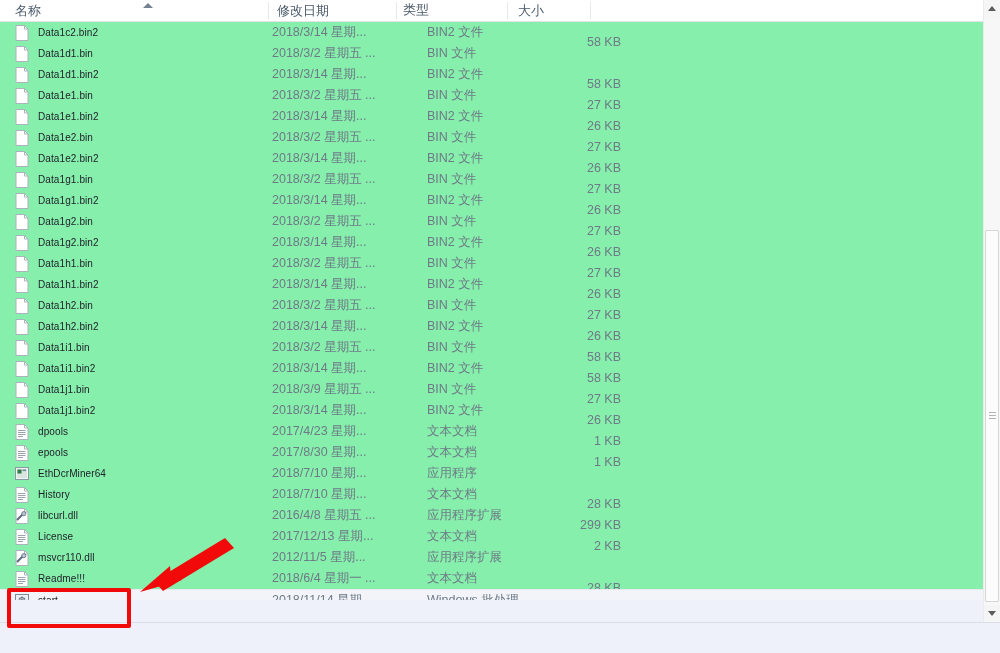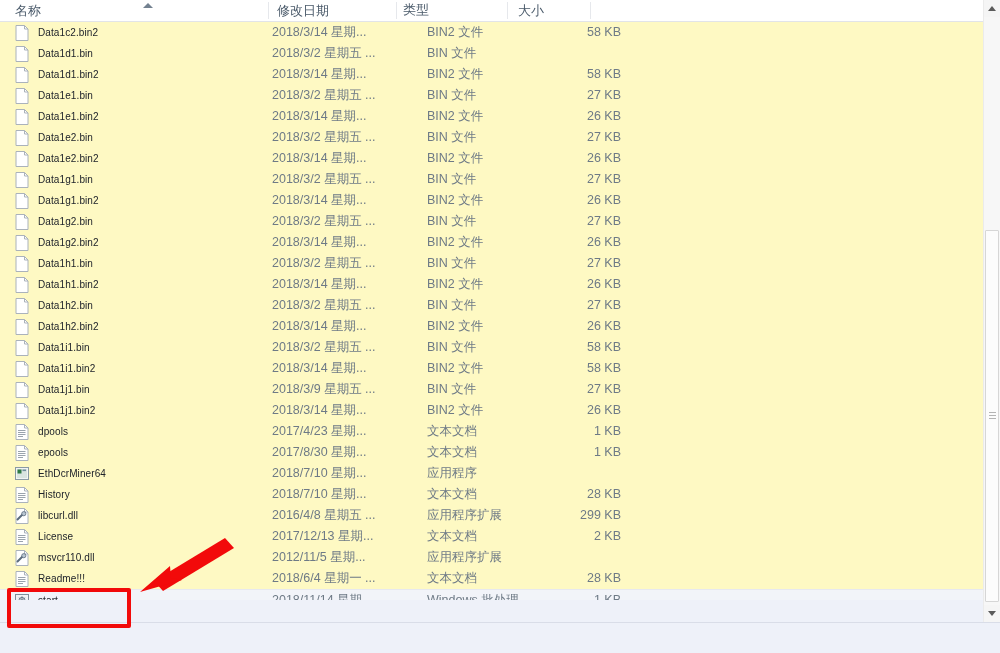--- a/index.html
+++ b/index.html
@@ -21,21 +21,21 @@
     height: 653px;
   }
 
   
   .explorer {
     position: absolute;
     left: 0;
     top: 0;
     width: 983px;
     height: 600px;
-    background: #fef9c3;
+    background: #86efac;
     overflow: hidden;
   }
 
   
   .col-header {
     position: relative;
     height: 22px;
     background: #ffffff;
     border-bottom: 1px solid #e2e4e8;
     box-sizing: border-box;
@@ -106,21 +106,21 @@
     left: 403px;
     top: 0;
     font-size: 12.5px;
     color: #6e7a86;
     margin-left: 24px;
   }
   .row .size {
     position: absolute;
     left: 455px;
     width: 130px;
-    top: 0;
+    top: 10px;
     text-align: right;
     font-size: 12.5px;
     color: #6e7a86;
     padding-left: 36px;
   }
 
   
   .ficon {
     position: absolute;
     left: 15px;

